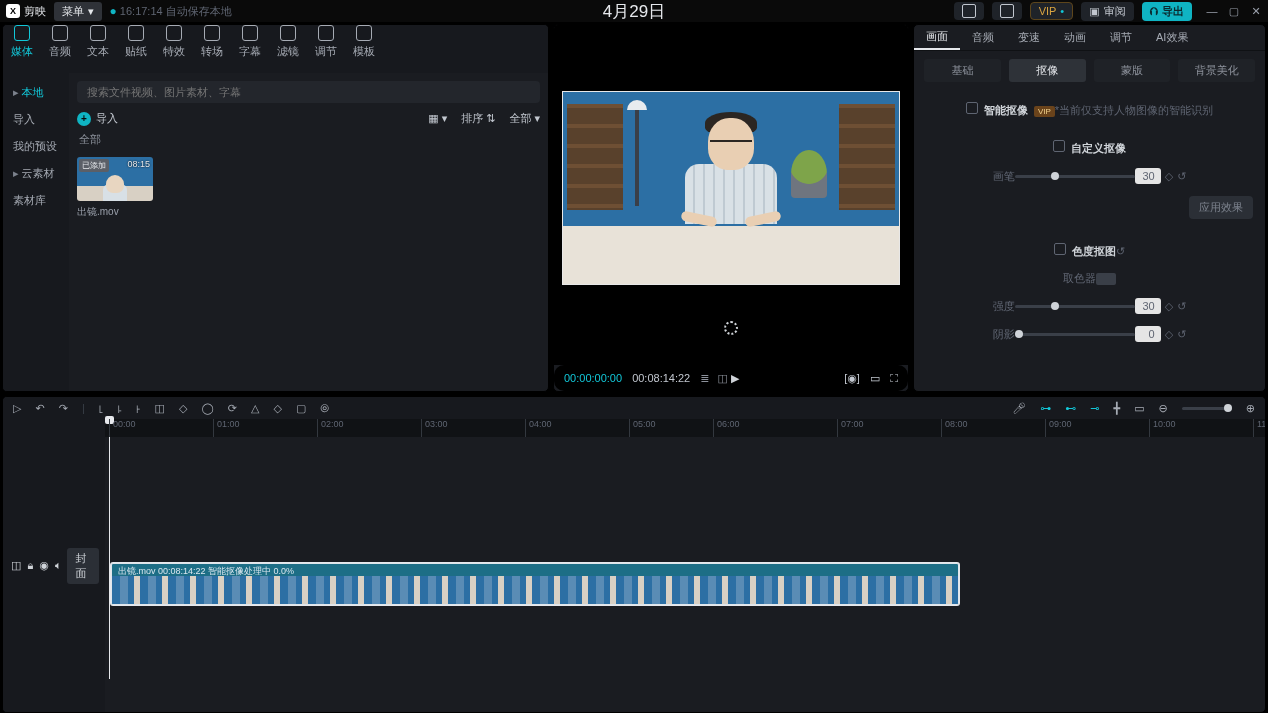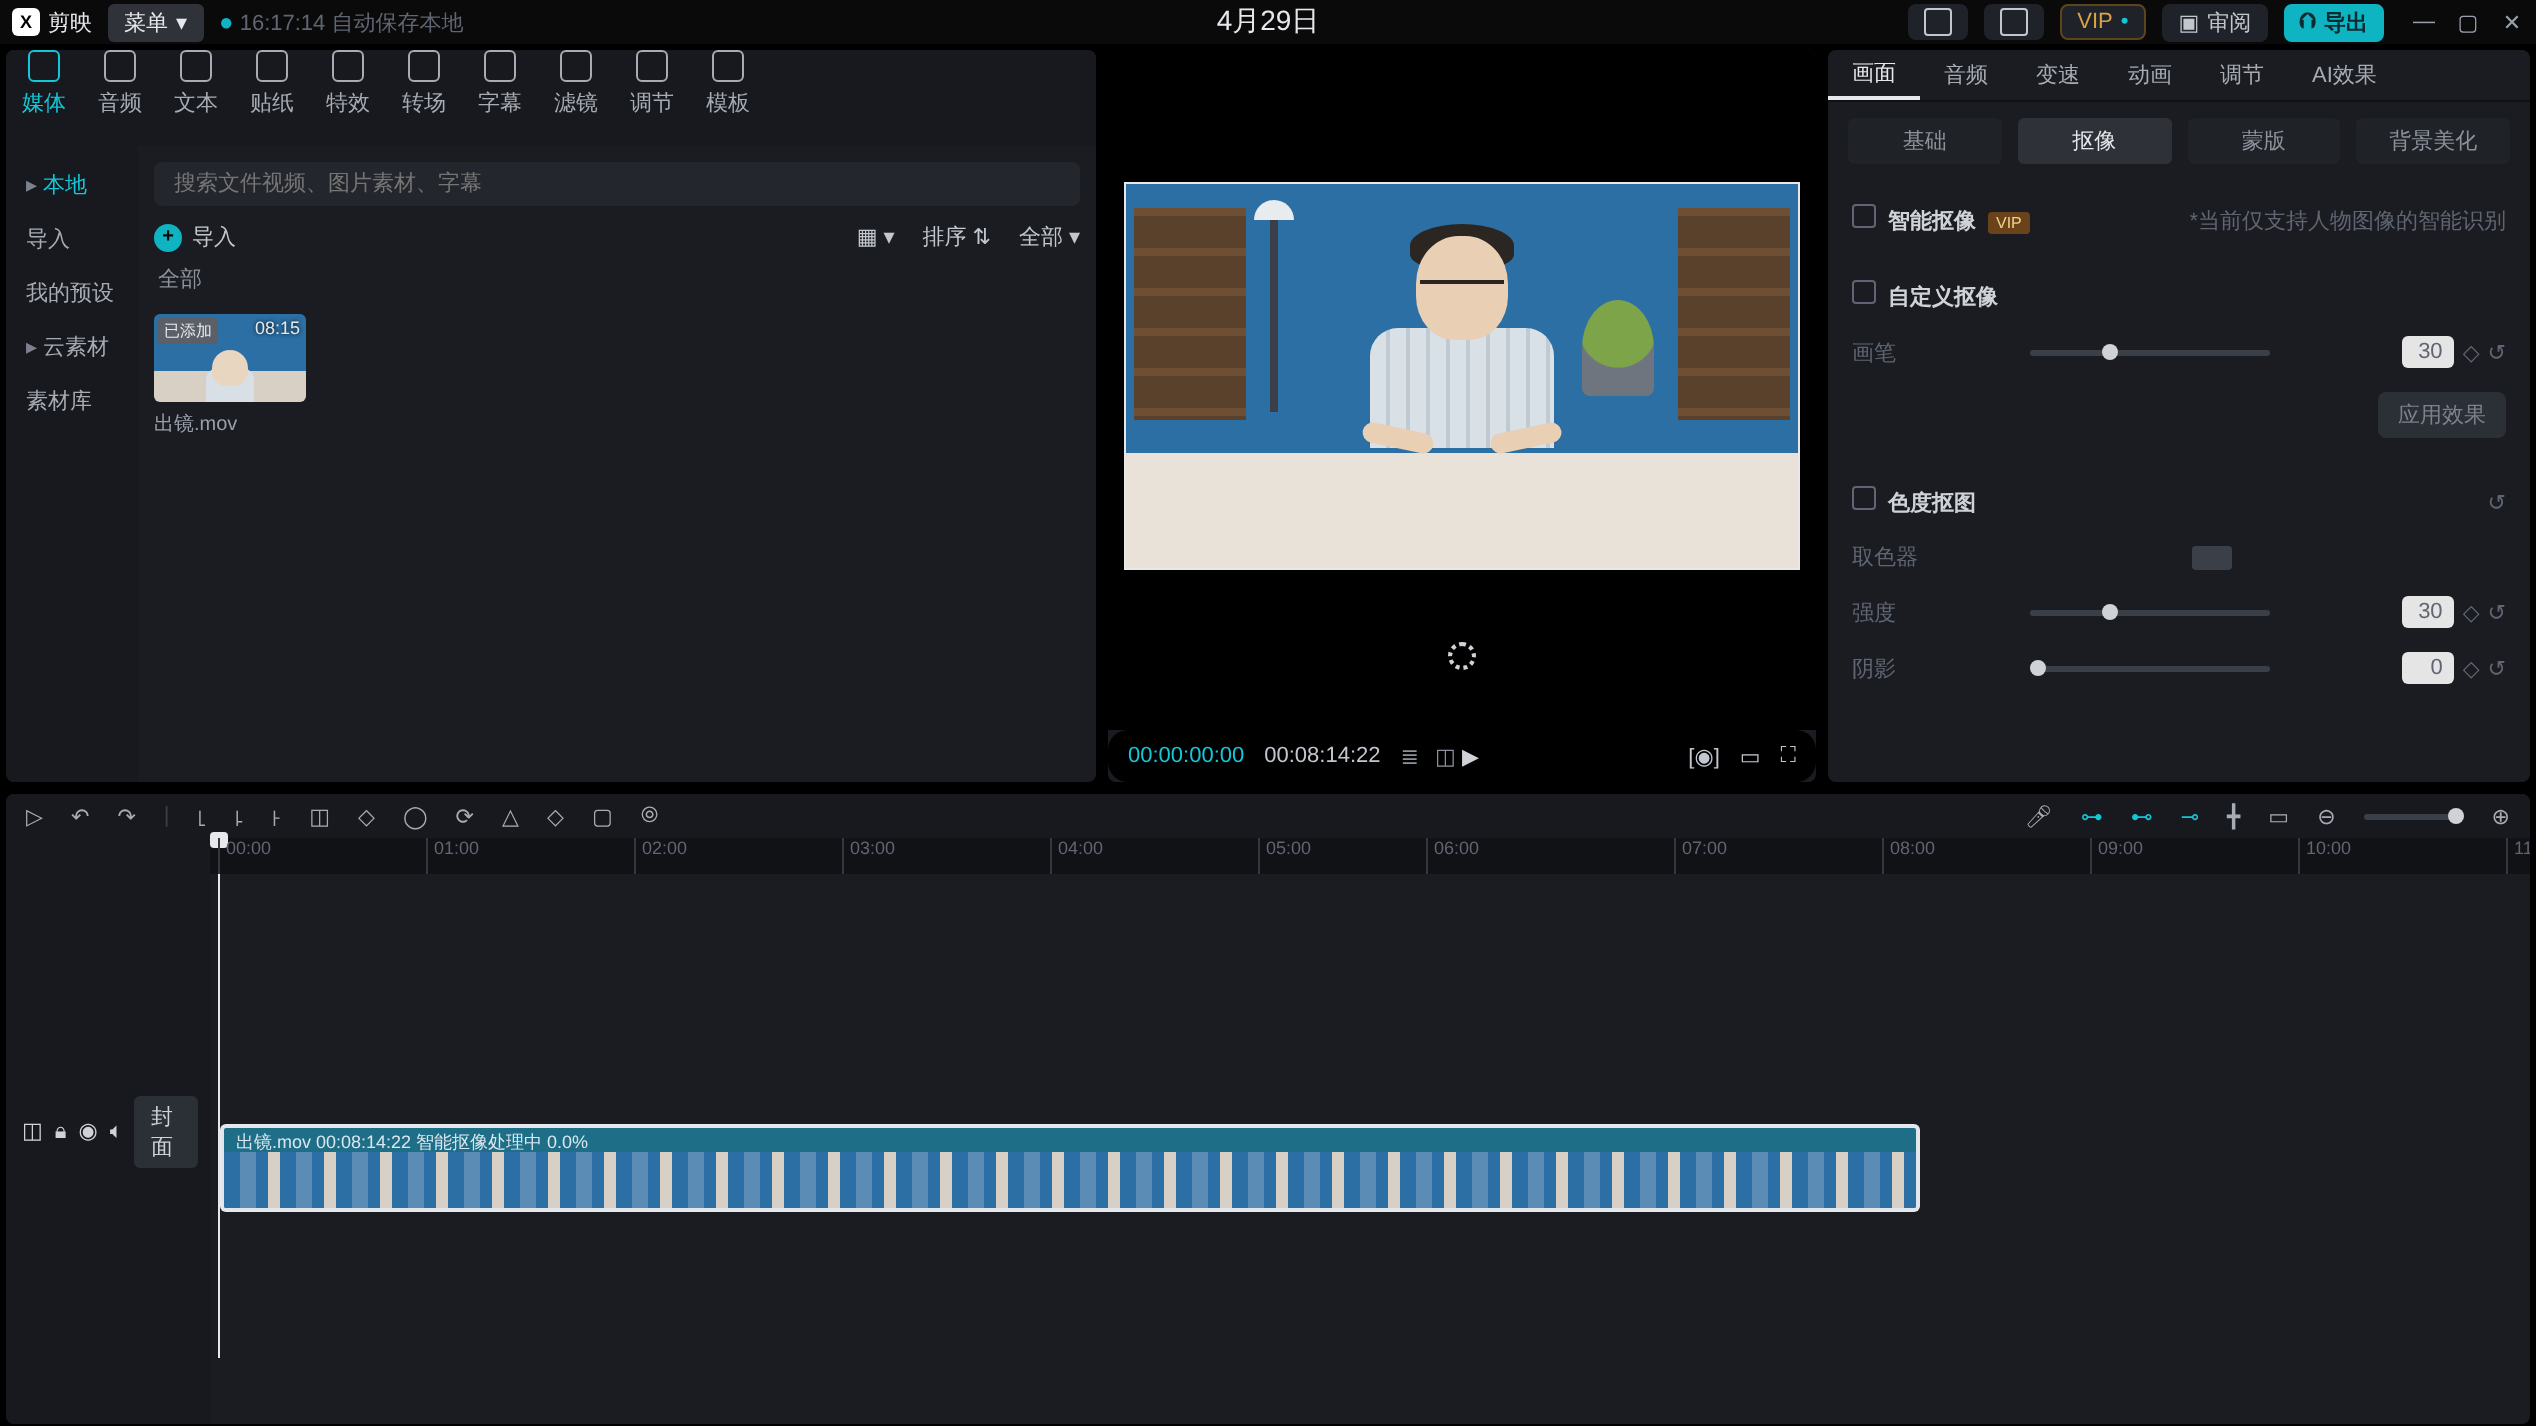--- a/index.html
+++ b/index.html
@@ -4,21 +4,21 @@
 <style>
 * { margin: 0; padding: 0; box-sizing: border-box; font-family: "Microsoft YaHei", "PingFang SC", Arial, sans-serif; }
 html, body { width: 1268px; height: 713px; background: #000; color: #cfd3d8; font-size: 11px; user-select: none; }
 .titlebar { height: 22px; background: #0a0a0a; display: flex; align-items: center; justify-content: space-between; padding: 0 6px; }
 .tb-left, .tb-right { display: flex; align-items: center; gap: 8px; }
 .logo { display: flex; align-items: center; gap: 4px; font-size: 11px; color: #e6e8ec; }
 .logo-mark { width: 14px; height: 14px; background: #fff; color: #000; border-radius: 3px; display: flex; align-items: center; justify-content: center; font-weight: 700; font-size: 9px; }
 .menu-chip { background: #2f3238; padding: 2px 8px; border-radius: 3px; color: #e6e8ec; display: flex; align-items: center; gap: 4px; }
 .autosave { color: #5f6572; }
 .autosave .dot { color: #0fb4c3; font-size: 12px; }
-.title-center { position: absolute; left: 50%; transform: translateX(-50%); color: #e6e8ec; font-size: 14px; }
+.title-center { position: absolute; left: 50%; transform: translateX(-50%); color: #e6e8ec; font-size: 17px; }
 .tb-btn { background: #1f2329; padding: 2px 8px; border-radius: 4px; display: flex; align-items: center; gap: 4px; color: #c2c7cf; }
 .vip { color: #d9a441; border: 1px solid #5d451b; }
 .export { background: #0fb4c3; color: #0b2b30; font-weight: 600; }
 .win-btns { display: flex; gap: 10px; color: #9aa0ab; margin-left: 6px; }
 .win-btns span { width: 12px; text-align: center; }
 .body-grid { display: grid; grid-template-columns: 551px 360px 357px; grid-template-rows: 372px 321px; width: 1268px; height: 691px; }
 .panel { background: #1a1c21; border: 1px solid #000; border-radius: 5px; margin: 2px; overflow: hidden; display: flex; flex-direction: column; }
 
 .topnav { height: 48px; display: flex; background: #17191e; }
 .topnav .item { width: 38px; display: flex; flex-direction: column; align-items: center; justify-content: flex-start; gap: 3px; color: #a6abb4; }
@@ -71,21 +71,21 @@
 .pc-right { display: flex; gap: 10px; color: #c2c7cf; }
 .play-btn { position: absolute; left: 50%; color: #cfd3d8; }
 
 .props-tabs { height: 26px; display: flex; border-bottom: 1px solid #0f1114; }
 .props-tabs .tab { padding: 0 12px; display: flex; align-items: center; color: #a6abb4; }
 .props-tabs .tab.active { color: #e6e8ec; border-bottom: 2px solid #e6e8ec; }
 .sub-chips { display: flex; gap: 8px; padding: 8px 10px; justify-content: space-between; }
 .sub-chips .chip { flex: 1; text-align: center; background: #1f2227; padding: 4px 0; border-radius: 3px; color: #8c919b; }
 .sub-chips .chip.active { background: #2e3238; color: #e6e8ec; }
 .prop-body { padding: 6px 12px; color: #7c828d; }
-.prop-row { display: flex; align-items: center; justify-content: space-between; padding: 6px 0; }
+.prop-row { display: flex; align-items: center; justify-content: center; padding: 6px 0; }
 .cb { width: 12px; height: 12px; border: 1px solid #5f6572; border-radius: 2px; margin-right: 6px; display: inline-block; }
 .vip-badge { background: #6a431b; color: #f2d28c; font-size: 8px; padding: 1px 4px; border-radius: 2px; margin-left: 6px; }
 .hint { color: #5f6572; }
 .toggle { width: 20px; height: 12px; background: #3a3f48; border-radius: 2px; display: inline-block; }
 .slider { width: 120px; height: 3px; background: #3a3f48; border-radius: 2px; position: relative; }
 .slider .knob { position: absolute; top: -3px; width: 8px; height: 8px; background: #cfd3d8; border-radius: 50%; }
 .numbox { display: flex; align-items: center; gap: 4px; color: #5f6572; }
 .numbox .box { background: #e5e5e5; padding: 2px 6px; border-radius: 3px; min-width: 26px; text-align: right; }
 .apply-btn { float: right; background: #2b2f36; padding: 4px 10px; border-radius: 4px; margin: 6px 0; }
 

